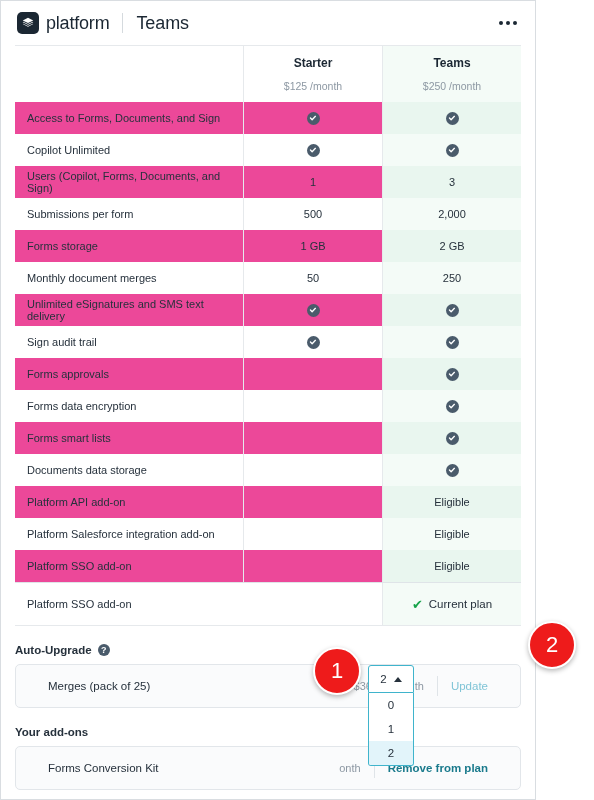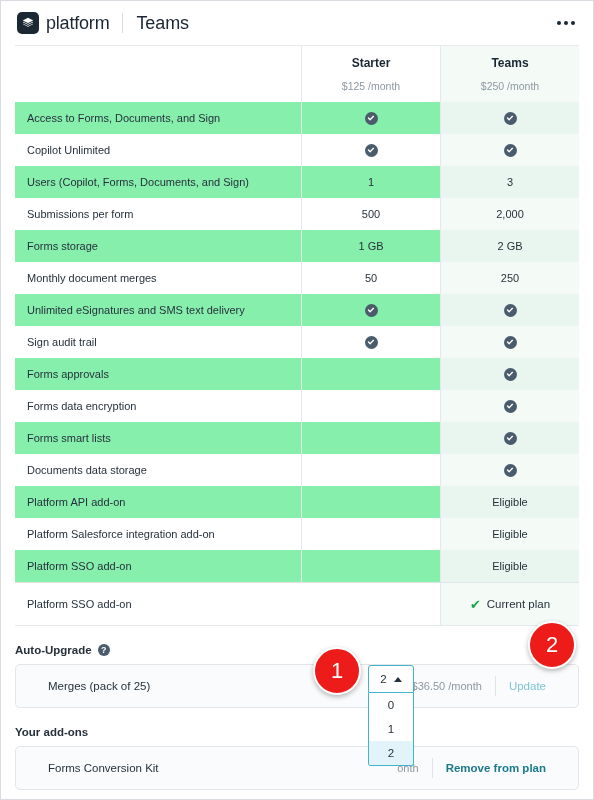--- a/index.html
+++ b/index.html
@@ -4,21 +4,21 @@
 <style>
   * { box-sizing: border-box; margin: 0; padding: 0; }
   html, body {
     width: 594px; height: 800px;
     font-family: "Liberation Sans", sans-serif;
     background: #ffffff;
     overflow: hidden;
   }
   #root {
     position: relative;
-    width: 594px; height: 800px;
+    width: 536px; height: 800px;
     border: 1px solid #d9dde1;
     background: #ffffff;
   }
 
   
   .header {
     height: 44px;
     display: flex;
     align-items: center;
     padding: 0 16px;
@@ -84,21 +84,21 @@
   .c-plan {
     flex: 0 0 139px;
     display: flex; align-items: center; justify-content: center;
     font-size: 11px;
     color: #26313c;
     border-left: 1px solid #e6e9ec;
     min-height: 32px;
   }
   .c-plan.teams { background: #f4fbf7; }
   .trow.alt .c-feature,
-  .trow.alt .c-plan.starter { background: #86efac; }
+  .trow.alt .c-plan.starter { background: #ec4899; }
   .trow.alt .c-plan.teams { background: #e9f6ef; }
 
   
   .thead .c-feature { min-height: 56px; }
   .thead .c-plan {
     min-height: 56px;
     flex-direction: column; justify-content: center; gap: 10px;
   }
   .plan-name { font-size: 12px; color: #1b2733; font-weight: bold; }
   .plan-price { font-size: 10.5px; color: #8d98a3; }

